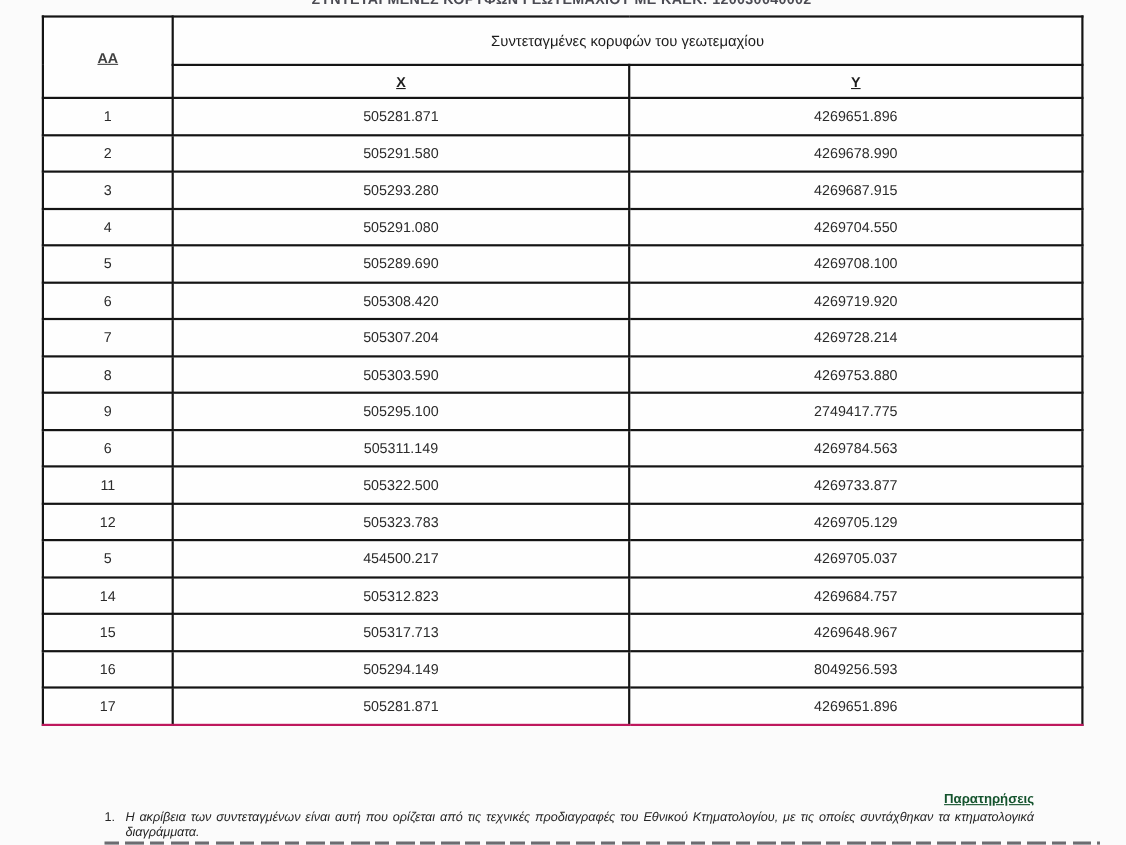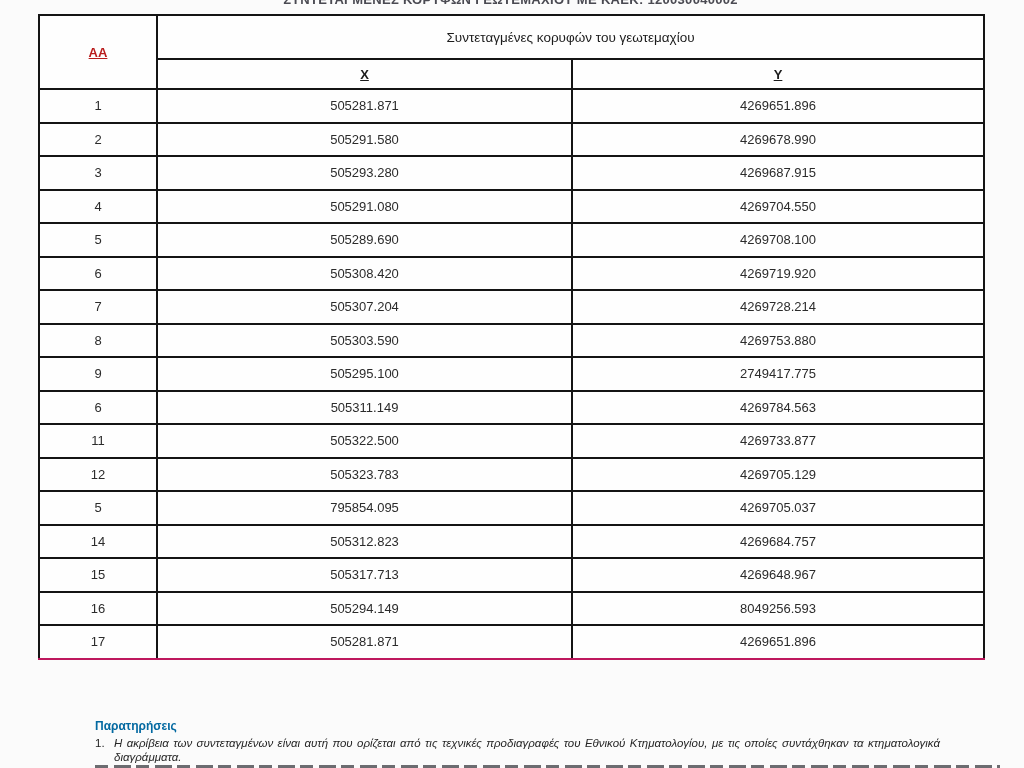--- a/index.html
+++ b/index.html
@@ -50,21 +50,21 @@
     vertical-align: middle;
     padding: 0;
     background: #fefefe;
   }
   th.h-aa {
     font-size: 13px;
     font-weight: bold;
     text-decoration: underline;
     vertical-align: top;
     padding-top: 14px;
-    color: #b91c1c;
+    color: #404040;
   }
   th.h-group {
     height: 42px;
     font-size: 13.5px;
     font-weight: normal;
     border-bottom: 2px solid #141414;
     color: #1c1c1c;
   }
   th.h-axis {
     height: 28px;
@@ -85,22 +85,24 @@
   
   .notes {
     position: absolute;
     left: 95px;
     top: 719px;
     width: 845px;
   }
   .notes-heading {
     font-size: 12px;
     font-weight: bold;
-    color: #0369a1;
+    text-decoration: underline;
+    color: #14532d;
     margin-bottom: 3px;
+    text-align: right;
   }
   .note-item {
     display: flex;
     align-items: flex-start;
   }
   .note-num {
     flex: 0 0 19px;
     font-size: 11.5px;
     line-height: 14px;
     color: #262626;
@@ -209,21 +211,21 @@
           <td>505322.500</td>
           <td>4269733.877</td>
         </tr>
         <tr>
           <td>12</td>
           <td>505323.783</td>
           <td>4269705.129</td>
         </tr>
         <tr>
           <td>5</td>
-          <td>795854.095</td>
+          <td>454500.217</td>
           <td>4269705.037</td>
         </tr>
         <tr>
           <td>14</td>
           <td>505312.823</td>
           <td>4269684.757</td>
         </tr>
         <tr>
           <td>15</td>
           <td>505317.713</td>

